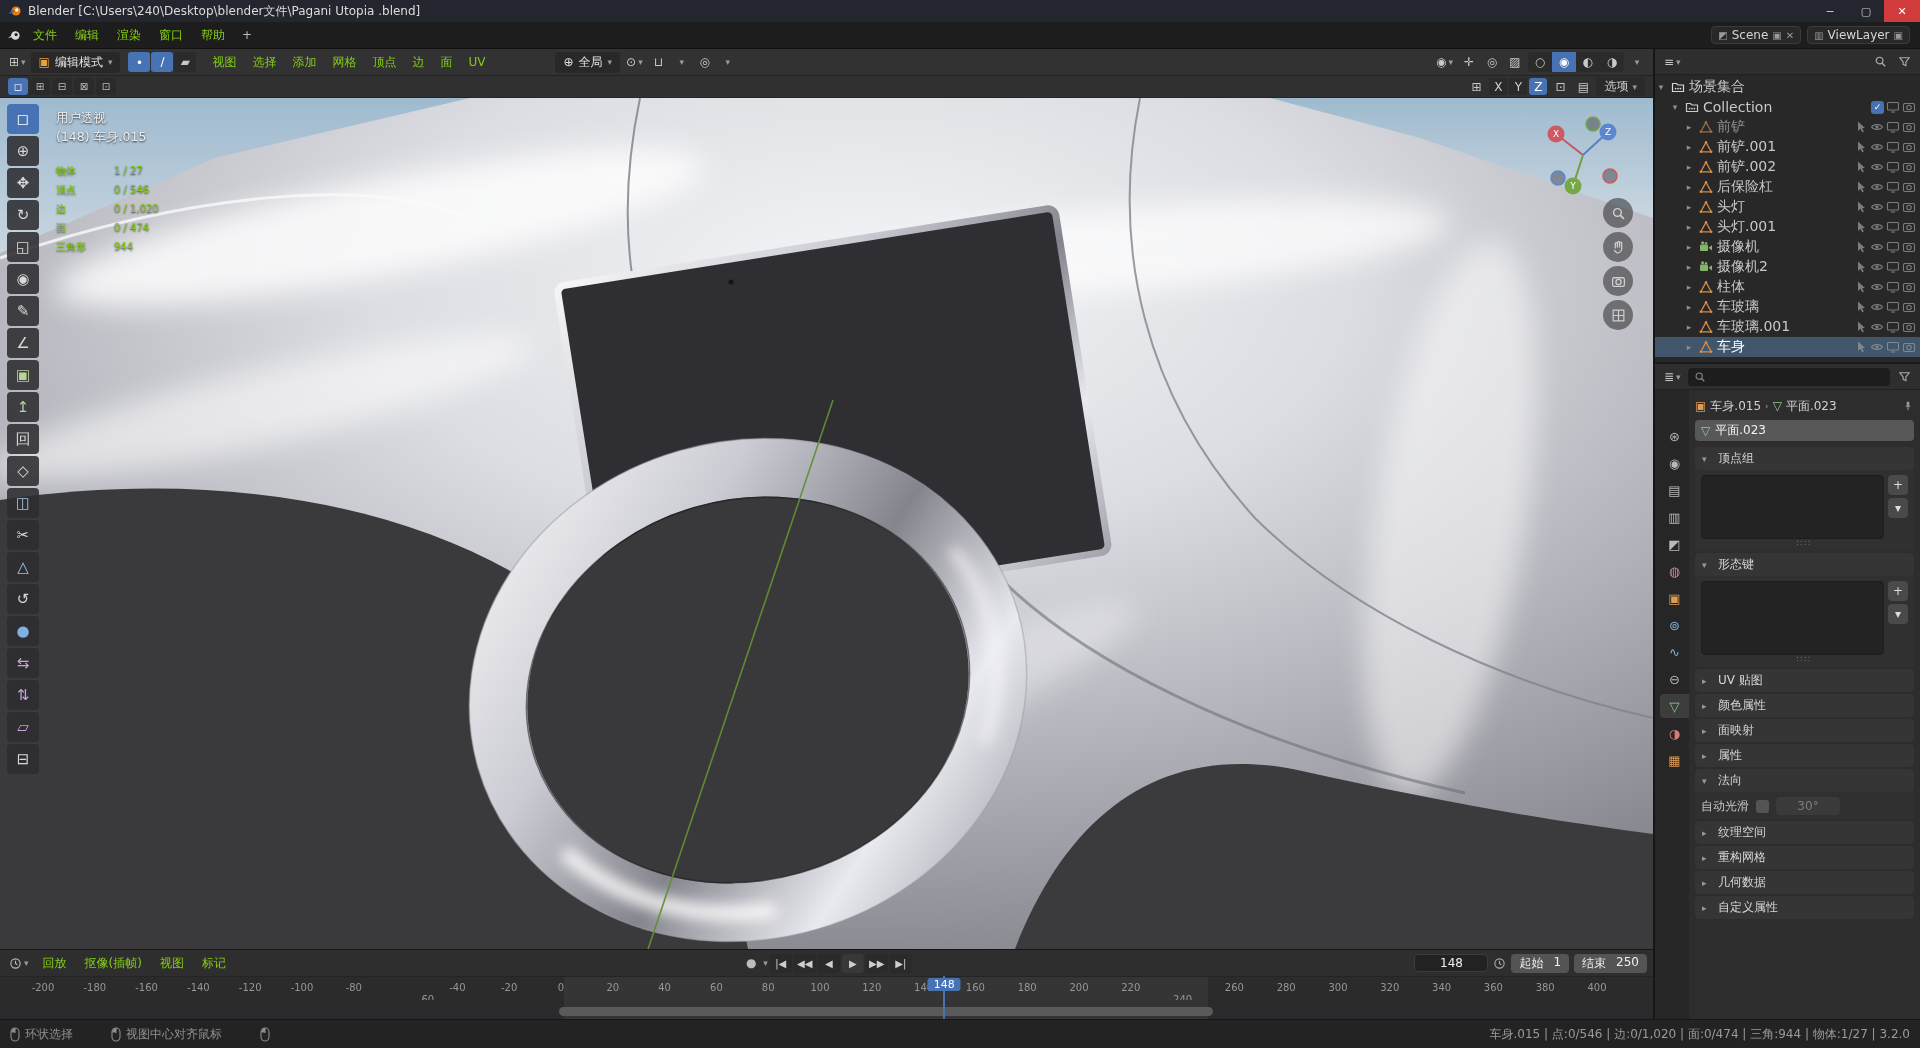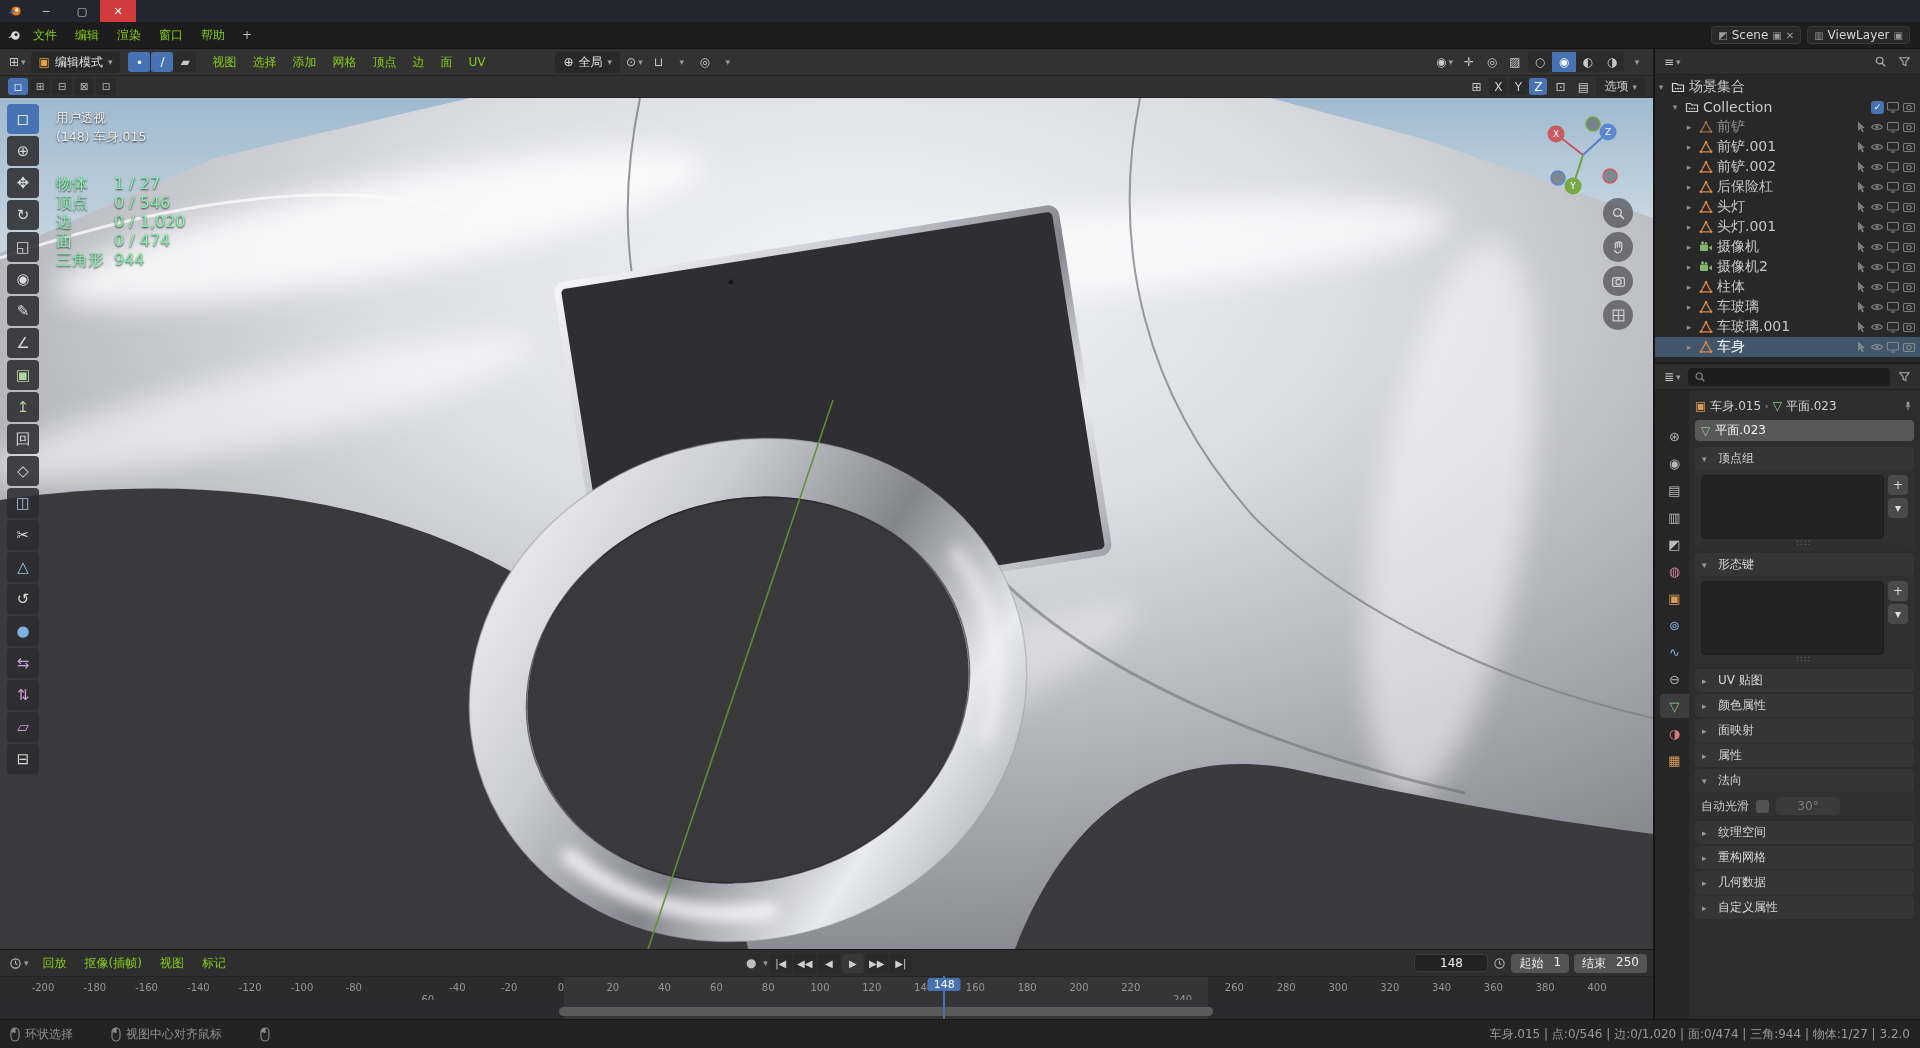--- a/index.html
+++ b/index.html
@@ -45,21 +45,21 @@
   .ts-right{margin-left:auto;display:flex;align-items:center;gap:3px}
   .axis-toggle{width:18px;height:17px;display:flex;align-items:center;justify-content:center;border-radius:3px;color:#cfcfcf;background:#2a2a2a}
   .axis-toggle.active{background:#4772b3;color:#fff}
   .opts-pill{display:flex;align-items:center;gap:4px;background:#2a2a2a;border-radius:3px;padding:1px 8px}
 
   .canvas{position:relative;flex:1;overflow:hidden;background:#3a3a3c}
   .tool-column{position:absolute;left:7px;top:6px;display:flex;flex-direction:column;gap:2px;z-index:5}
   .tool-btn{width:32px;height:30px;background:rgba(44,44,48,.88);border-radius:4px;display:flex;align-items:center;justify-content:center;color:#d8d8d8;font-size:15px}
   .tool-btn.active{background:#4772b3;color:#fff}
   .vp-overlay{position:absolute;left:56px;top:10px;z-index:4;color:#f0f0f0;text-shadow:0 1px 2px rgba(0,0,0,.8);font-size:12.5px;line-height:19px}
-  .ov-stats{margin-top:28px;display:grid;grid-template-columns:58px auto;line-height:19px;font-size:16px;color:#86efac}
+  .ov-stats{margin-top:15px;display:grid;grid-template-columns:58px auto;line-height:19px;font-size:10px;color:#84cc16}
   .nav-btn{position:absolute;right:20px;width:30px;height:30px;border-radius:50%;background:rgba(40,40,44,.55);display:flex;align-items:center;justify-content:center;z-index:4}
 
   .right-col{flex:1;display:flex;flex-direction:column;border-left:2px solid #161616;background:#2b2b2b}
   .outliner{height:313px;display:flex;flex-direction:column}
   .editor-header{height:26px;background:#2e2e2e;display:flex;align-items:center;padding:0 6px;gap:4px;border-bottom:1px solid #212121}
   .outliner-tree{flex:1;background:#282828;padding-top:2px;overflow:hidden}
   .orow{height:20px;display:flex;align-items:center;gap:3px;padding-right:4px;color:#c8c8c8}
   .orow.active{background:#41566b;color:#fff}
   .orow.dim .oname{color:#8d8d8d}
   .caret{width:12px;color:#8f8f8f;font-size:9px;text-align:center;flex:none}
@@ -119,20 +119,21 @@
 <body>
 
 <div class="titlebar">
   <span class="blender-mark">
     <svg width="15" height="12" viewBox="0 0 15 12">
         <circle cx="9" cy="6" r="4.6" fill="#e87d0d"></circle>
         <circle cx="9.8" cy="5" r="1.7" fill="#fff"></circle>
         <path d="M1 9 L6 4.5 L7.5 7Z" fill="#2f6fb0"></path>
       </svg>
   </span>
+  <span class="title-text">Blender [C:\Users\240\Desktop\blender文件\Pagani Utopia .blend]</span>
   <span class="win-controls">
     <span class="winbtn">─</span>
     <span class="winbtn">▢</span>
     <span class="winbtn close">✕</span>
   </span>
 </div>
 
 <div class="topbar">
   <span class="icon-btn">
     <svg width="14" height="11" viewBox="0 0 15 12">

